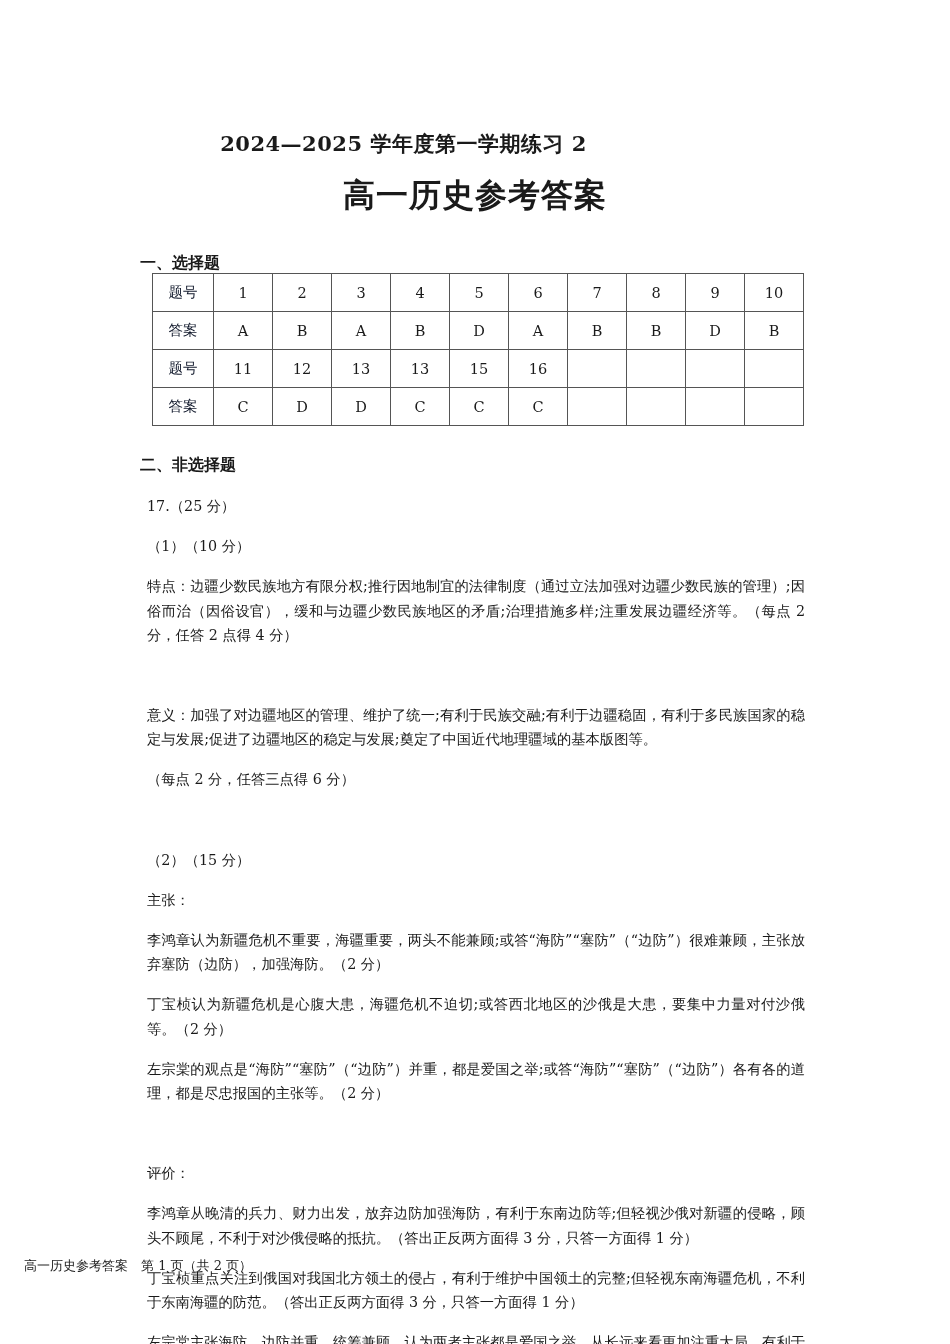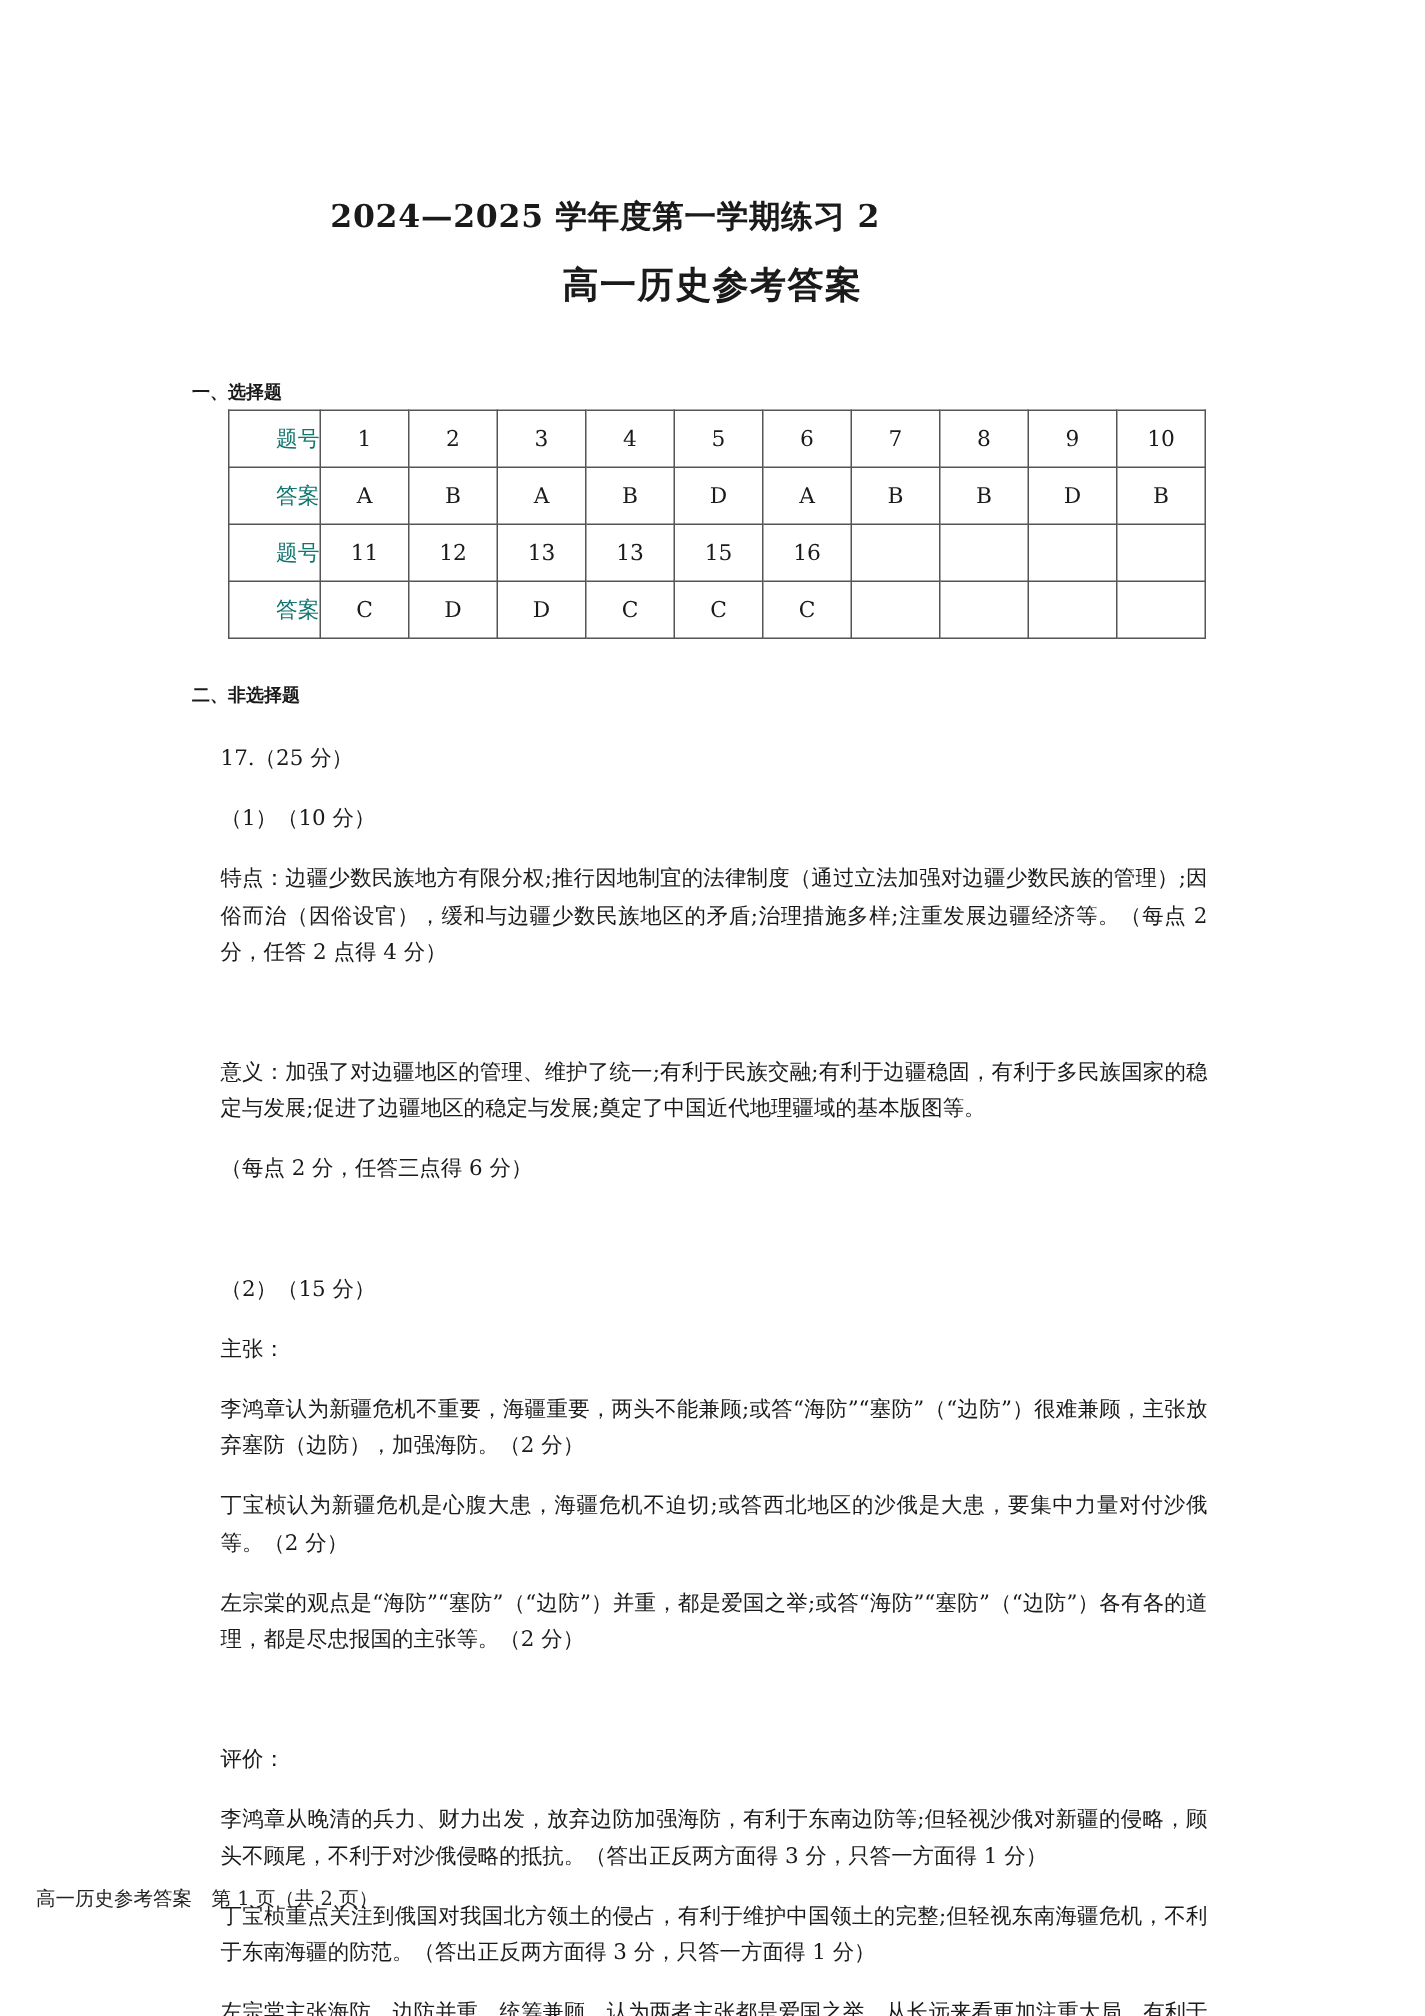--- a/index.html
+++ b/index.html
@@ -7,35 +7,35 @@
     width: 950px; height: 1344px; position: relative; overflow: hidden;
     font-family: "DejaVu Serif", "Liberation Serif", serif;
     color: #1a1a1a;
   }
   .title1 {
     position: absolute; top: 130px; left: 0; width: 807px; text-align: center;
     font-size: 21px; font-weight: bold; letter-spacing: 0.5px;
   }
   .title2 {
     position: absolute; top: 174px; left: 0; width: 950px; text-align: center;
-    font-size: 24px; font-weight: bold; letter-spacing: 1px;
+    font-size: 32px; font-weight: bold; letter-spacing: 1px;
   }
   .sec-head {
-    position: absolute; left: 128px; font-size: 12px; font-weight: bold;
+    position: absolute; left: 140px; font-size: 16px; font-weight: bold;
     font-family: Liberation Serif, serif;
   }
   table.ans {
     position: absolute; top: 273px; left: 152px;
     border-collapse: collapse; font-size: 14.5px;
   }
   table.ans td {
     border: 1px solid #555; width: 58px; height: 37px; text-align: center;
     padding: 0; vertical-align: middle;
   }
-  table.ans td.lbl { width: 60px; color: #0f766e; text-align: right; }
+  table.ans td.lbl { width: 60px; color: #0f172a; }
   .body-text {
     position: absolute; left: 131px; width: 690px;
     font-size: 14.3px; line-height: 24.2px;
     text-align: justify;
   }
   .body-text p { margin: 16px; }
   .gap { height: 24px; }
   .footer {
     position: absolute; top: 1257px; left: 0; width: 950px; text-align: left;
     font-size: 13px; color: #222; margin-left: 24px;

